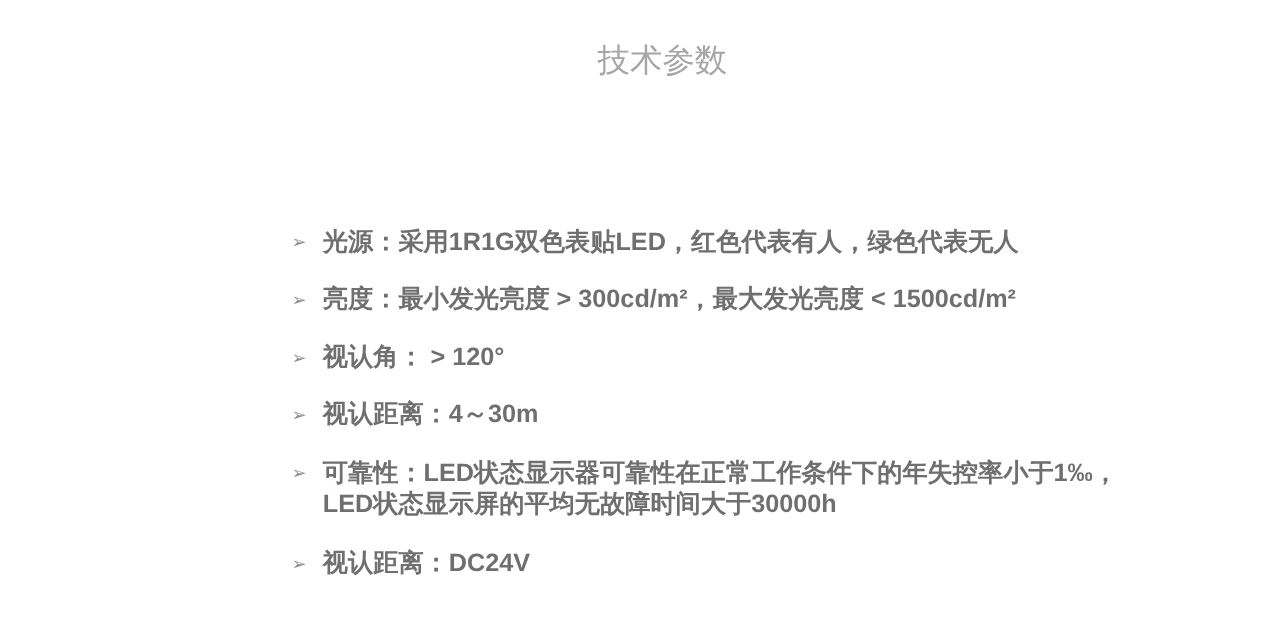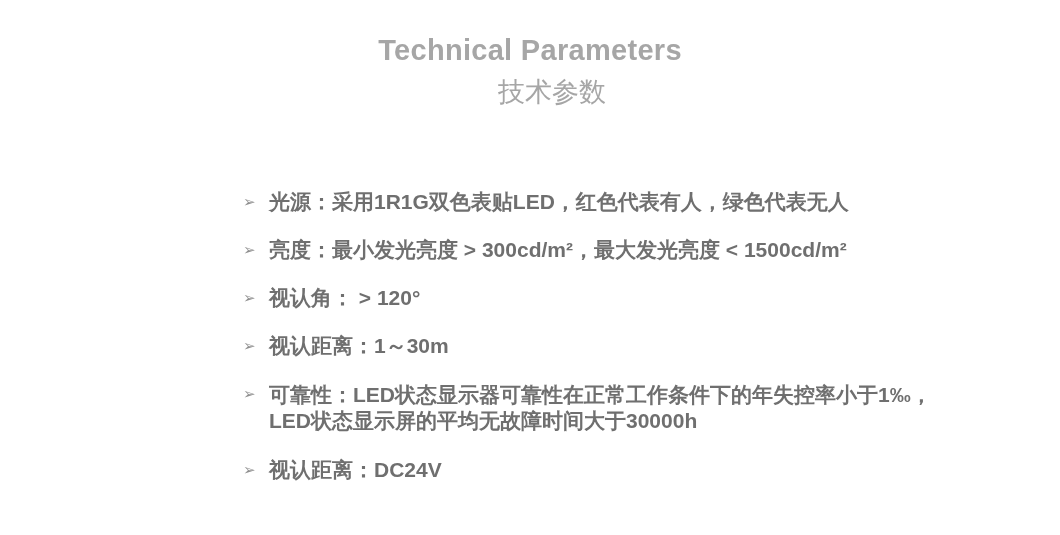--- a/index.html
+++ b/index.html
@@ -71,40 +71,39 @@
   .bullet-item.tall .bullet-text {
     line-height: 26px;
   }
 </style>
 </head>
 <body>
 
 <div class="page">
 
   <div class="heading">
-    <div class="heading-en">Technical Parameters</div>
     <div class="heading-zh">技术参数</div>
   </div>
 
   <ul class="bullet-list">
     <li class="bullet-item">
       <span class="bullet-marker">➢</span>
       <span class="bullet-text">光源：采用1R1G双色表贴LED，红色代表有人，绿色代表无人</span>
     </li>
     <li class="bullet-item">
       <span class="bullet-marker">➢</span>
       <span class="bullet-text">亮度：最小发光亮度 &gt; 300cd/m²，最大发光亮度 &lt; 1500cd/m²</span>
     </li>
     <li class="bullet-item">
       <span class="bullet-marker">➢</span>
       <span class="bullet-text">视认角： &gt; 120°</span>
     </li>
     <li class="bullet-item">
       <span class="bullet-marker">➢</span>
-      <span class="bullet-text">视认距离：1～30m</span>
+      <span class="bullet-text">视认距离：4～30m</span>
     </li>
     <li class="bullet-item tall">
       <span class="bullet-marker">➢</span>
       <span class="bullet-text">可靠性：LED状态显示器可靠性在正常工作条件下的年失控率小于1‰，
 LED状态显示屏的平均无故障时间大于30000h</span>
     </li>
     <li class="bullet-item">
       <span class="bullet-marker">➢</span>
       <span class="bullet-text">视认距离：DC24V</span>
     </li>

